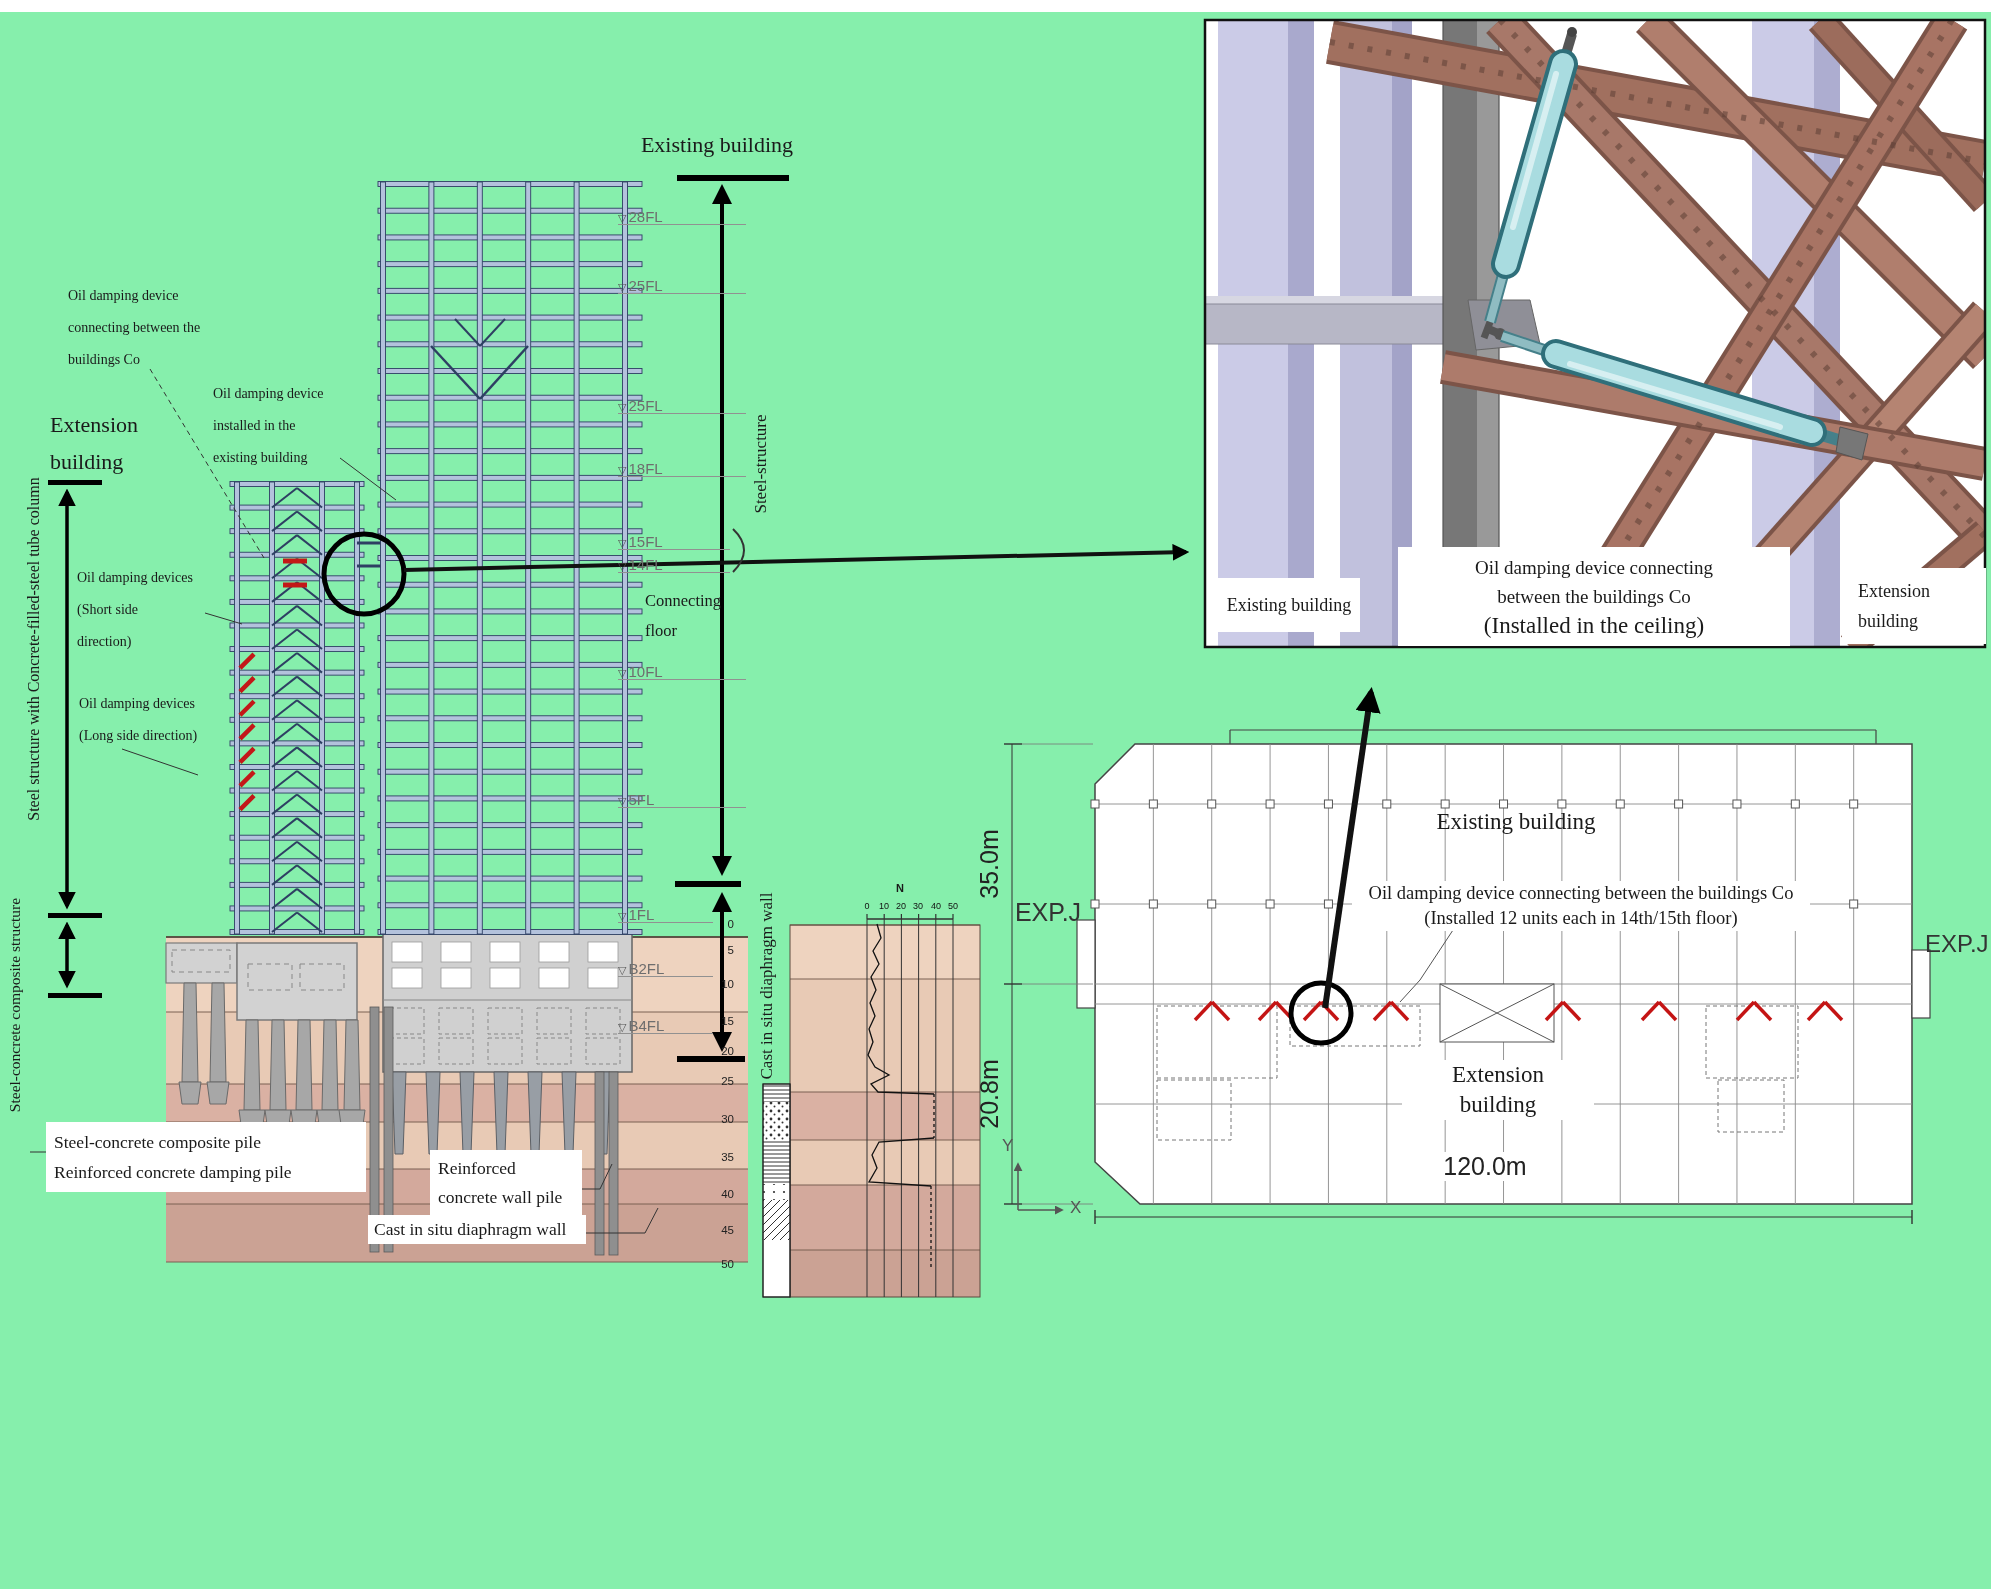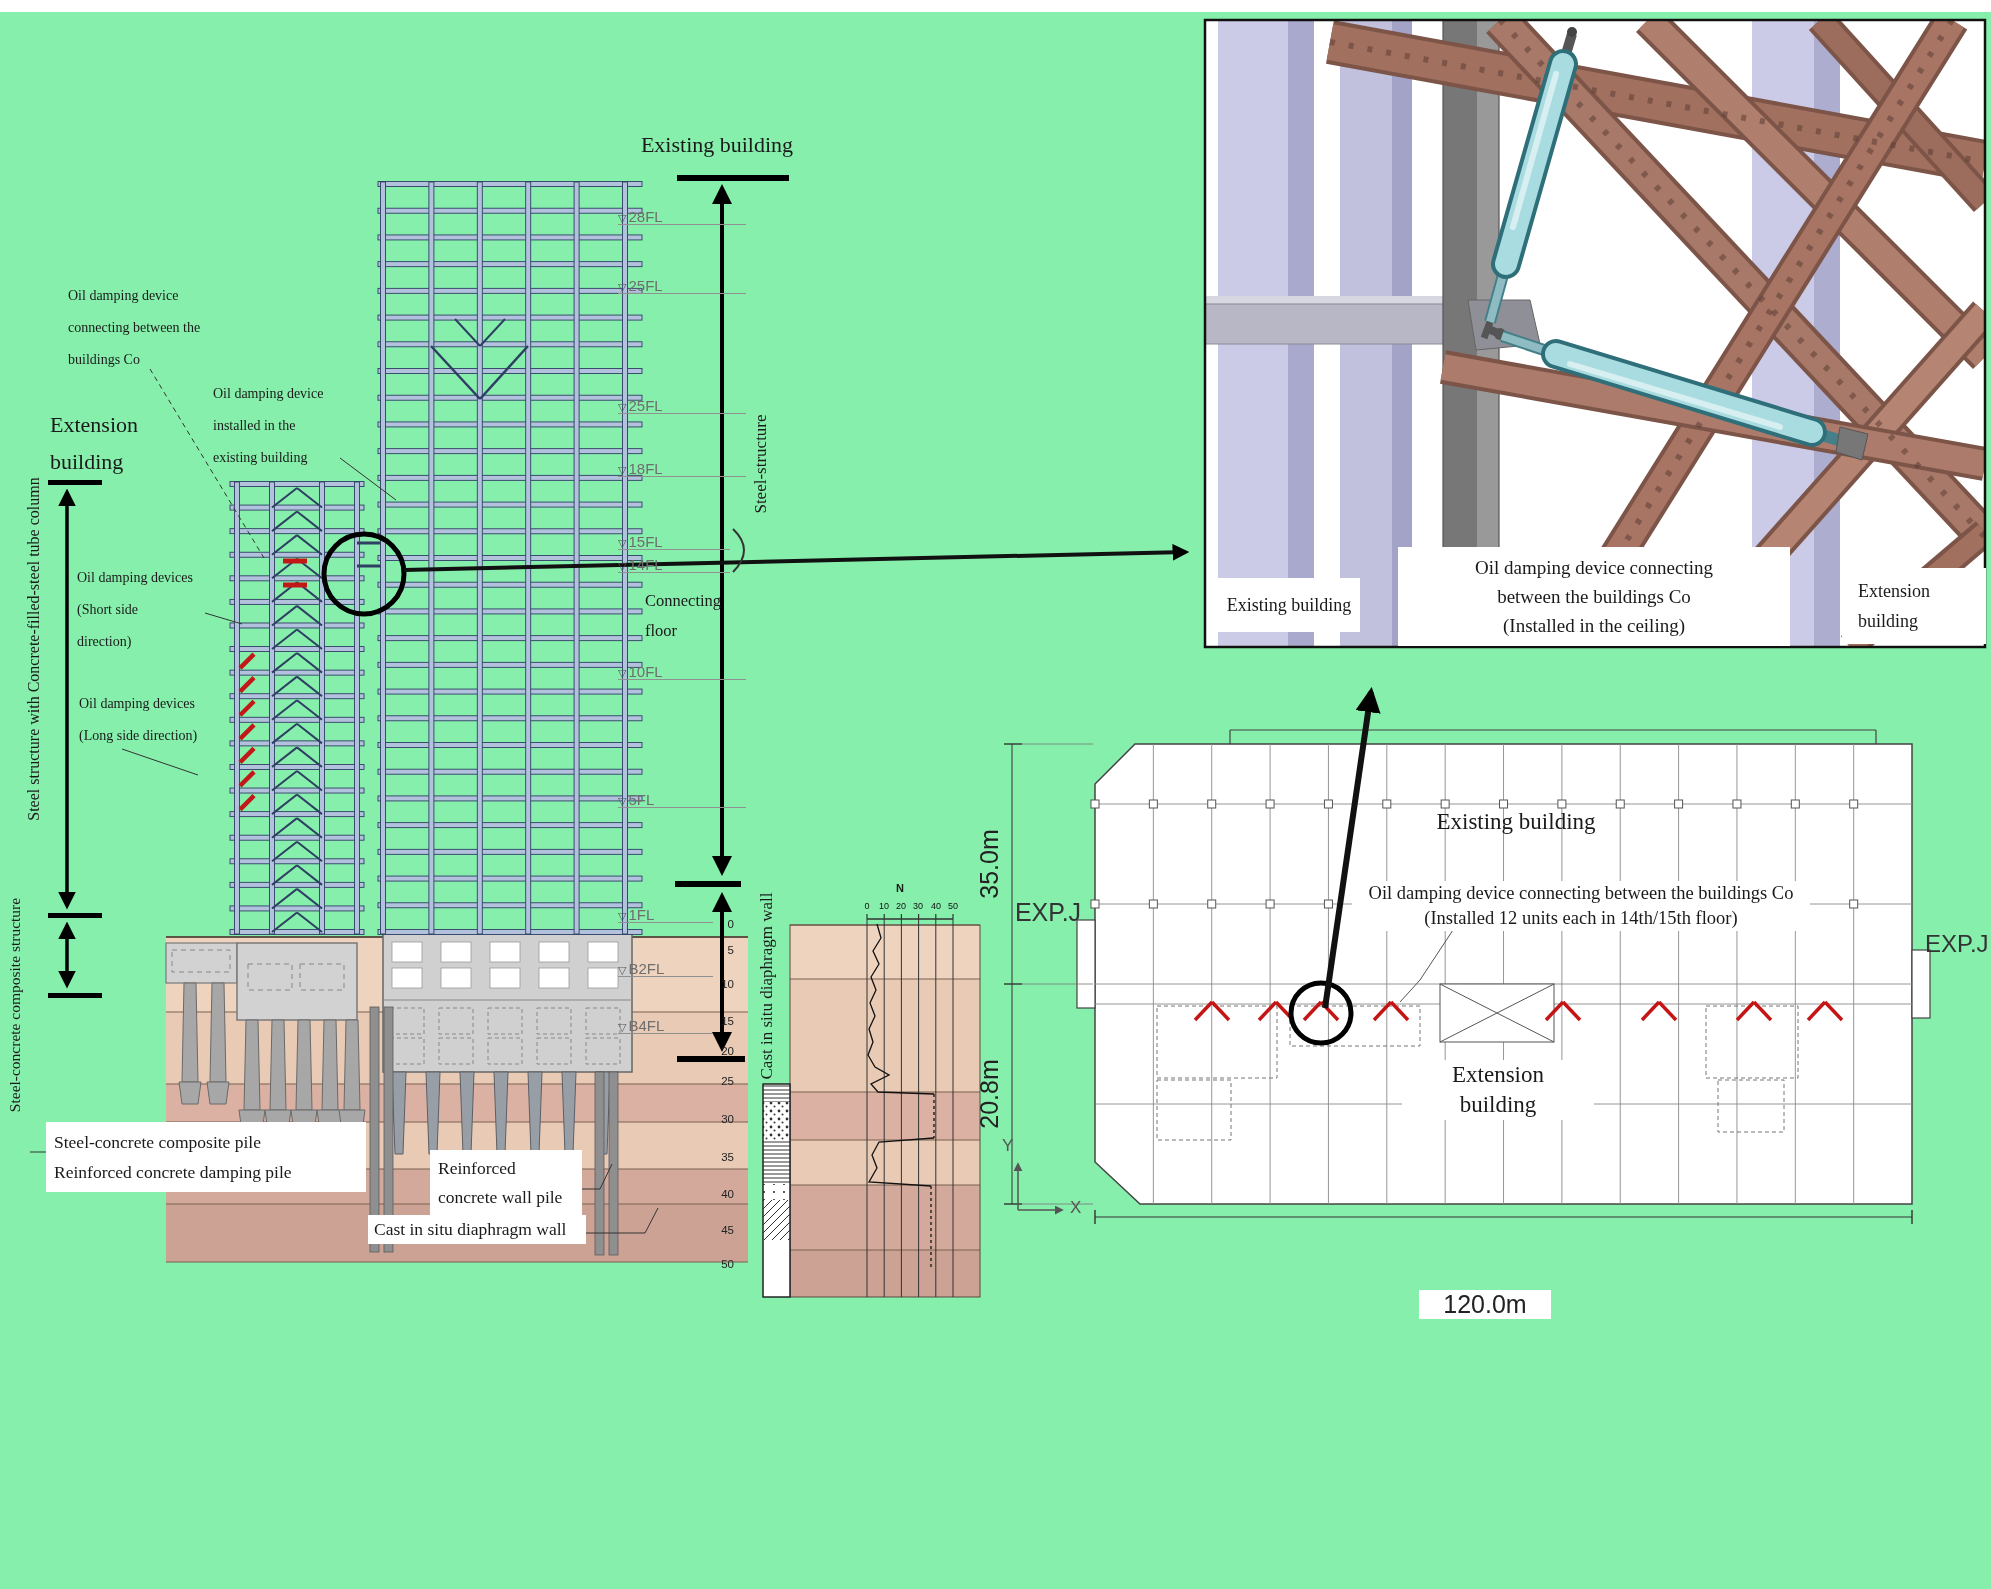--- a/index.html
+++ b/index.html
@@ -570,37 +570,37 @@
   <div class="abs wbox" style="left:430px;top:1138px;width:142px;padding:4px 2px 4px 8px;">
     <div style="font-size:17.5px;line-height:29px;">Reinforced</div>
     <div style="font-size:17.5px;line-height:29px;">concrete wall pile</div>
   </div>
   <div class="abs wbox" style="left:368px;top:1203px;width:212px;padding:4px 0 4px 6px;font-size:17.5px;">Cast in situ diaphragm wall</div>
 
   <div class="abs wbox ctr" style="left:1218px;top:566px;width:142px;height:54px;display:flex;align-items:center;justify-content:center;font-size:18px;">Existing building</div>
   <div class="abs wbox ctr" style="left:1398px;top:535px;width:392px;padding:6px 0;">
     <div style="font-size:19px;line-height:29px;">Oil damping device connecting</div>
     <div style="font-size:19px;line-height:29px;">between the buildings Co</div>
-    <div style="font-size:19px;line-height:29px;">(Installed in the ceiling)</div>
+    <div style="font-size:23px;line-height:29px;">(Installed in the ceiling)</div>
   </div>
   <div class="abs wbox" style="left:1842px;top:556px;width:128px;padding:8px 0 8px 16px;">
     <div style="font-size:18px;line-height:30px;">Extension</div>
     <div style="font-size:18px;line-height:30px;">building</div>
   </div>
 
   <div class="abs ctr" style="left:1410px;top:797px;width:212px;font-size:23px;">Existing building</div>
   <div class="abs wbox ctr" style="left:1352px;top:869px;width:458px;">
     <div style="font-size:18.5px;line-height:25px;">Oil damping device connecting between the buildings Co</div>
     <div style="font-size:18.5px;line-height:25px;">(Installed 12 units each in 14th/15th floor)</div>
   </div>
   <div class="abs wbox ctr" style="left:1402px;top:1048px;width:192px;">
     <div style="font-size:23px;line-height:30px;">Extension</div>
     <div style="font-size:23px;line-height:30px;">building</div>
   </div>
   <div class="abs sans ctr" style="left:1006px;top:886px;width:84px;font-size:25px;color:#333;">EXP.J</div>
   <div class="abs sans" style="left:1925px;top:918px;width:66px;font-size:24px;color:#333;">EXP.J</div>
   <div class="rot dimtxt" style="left:989px;top:852px;">35.0m</div>
   <div class="rot dimtxt" style="left:989px;top:1082px;">20.8m</div>
-  <div class="abs wbox ctr dimtxt" style="left:1419px;top:1278px;width:132px;">120.0m</div>
+  <div class="abs wbox ctr dimtxt" style="left:1419px;top:1140px;width:132px;">120.0m</div>
   <div class="abs sans" style="left:1002px;top:1124px;font-size:17px;color:#555;">Y</div>
   <div class="abs sans" style="left:1070px;top:1186px;font-size:17px;color:#555;">X</div>
 
 </div>
 
 </body></html>

